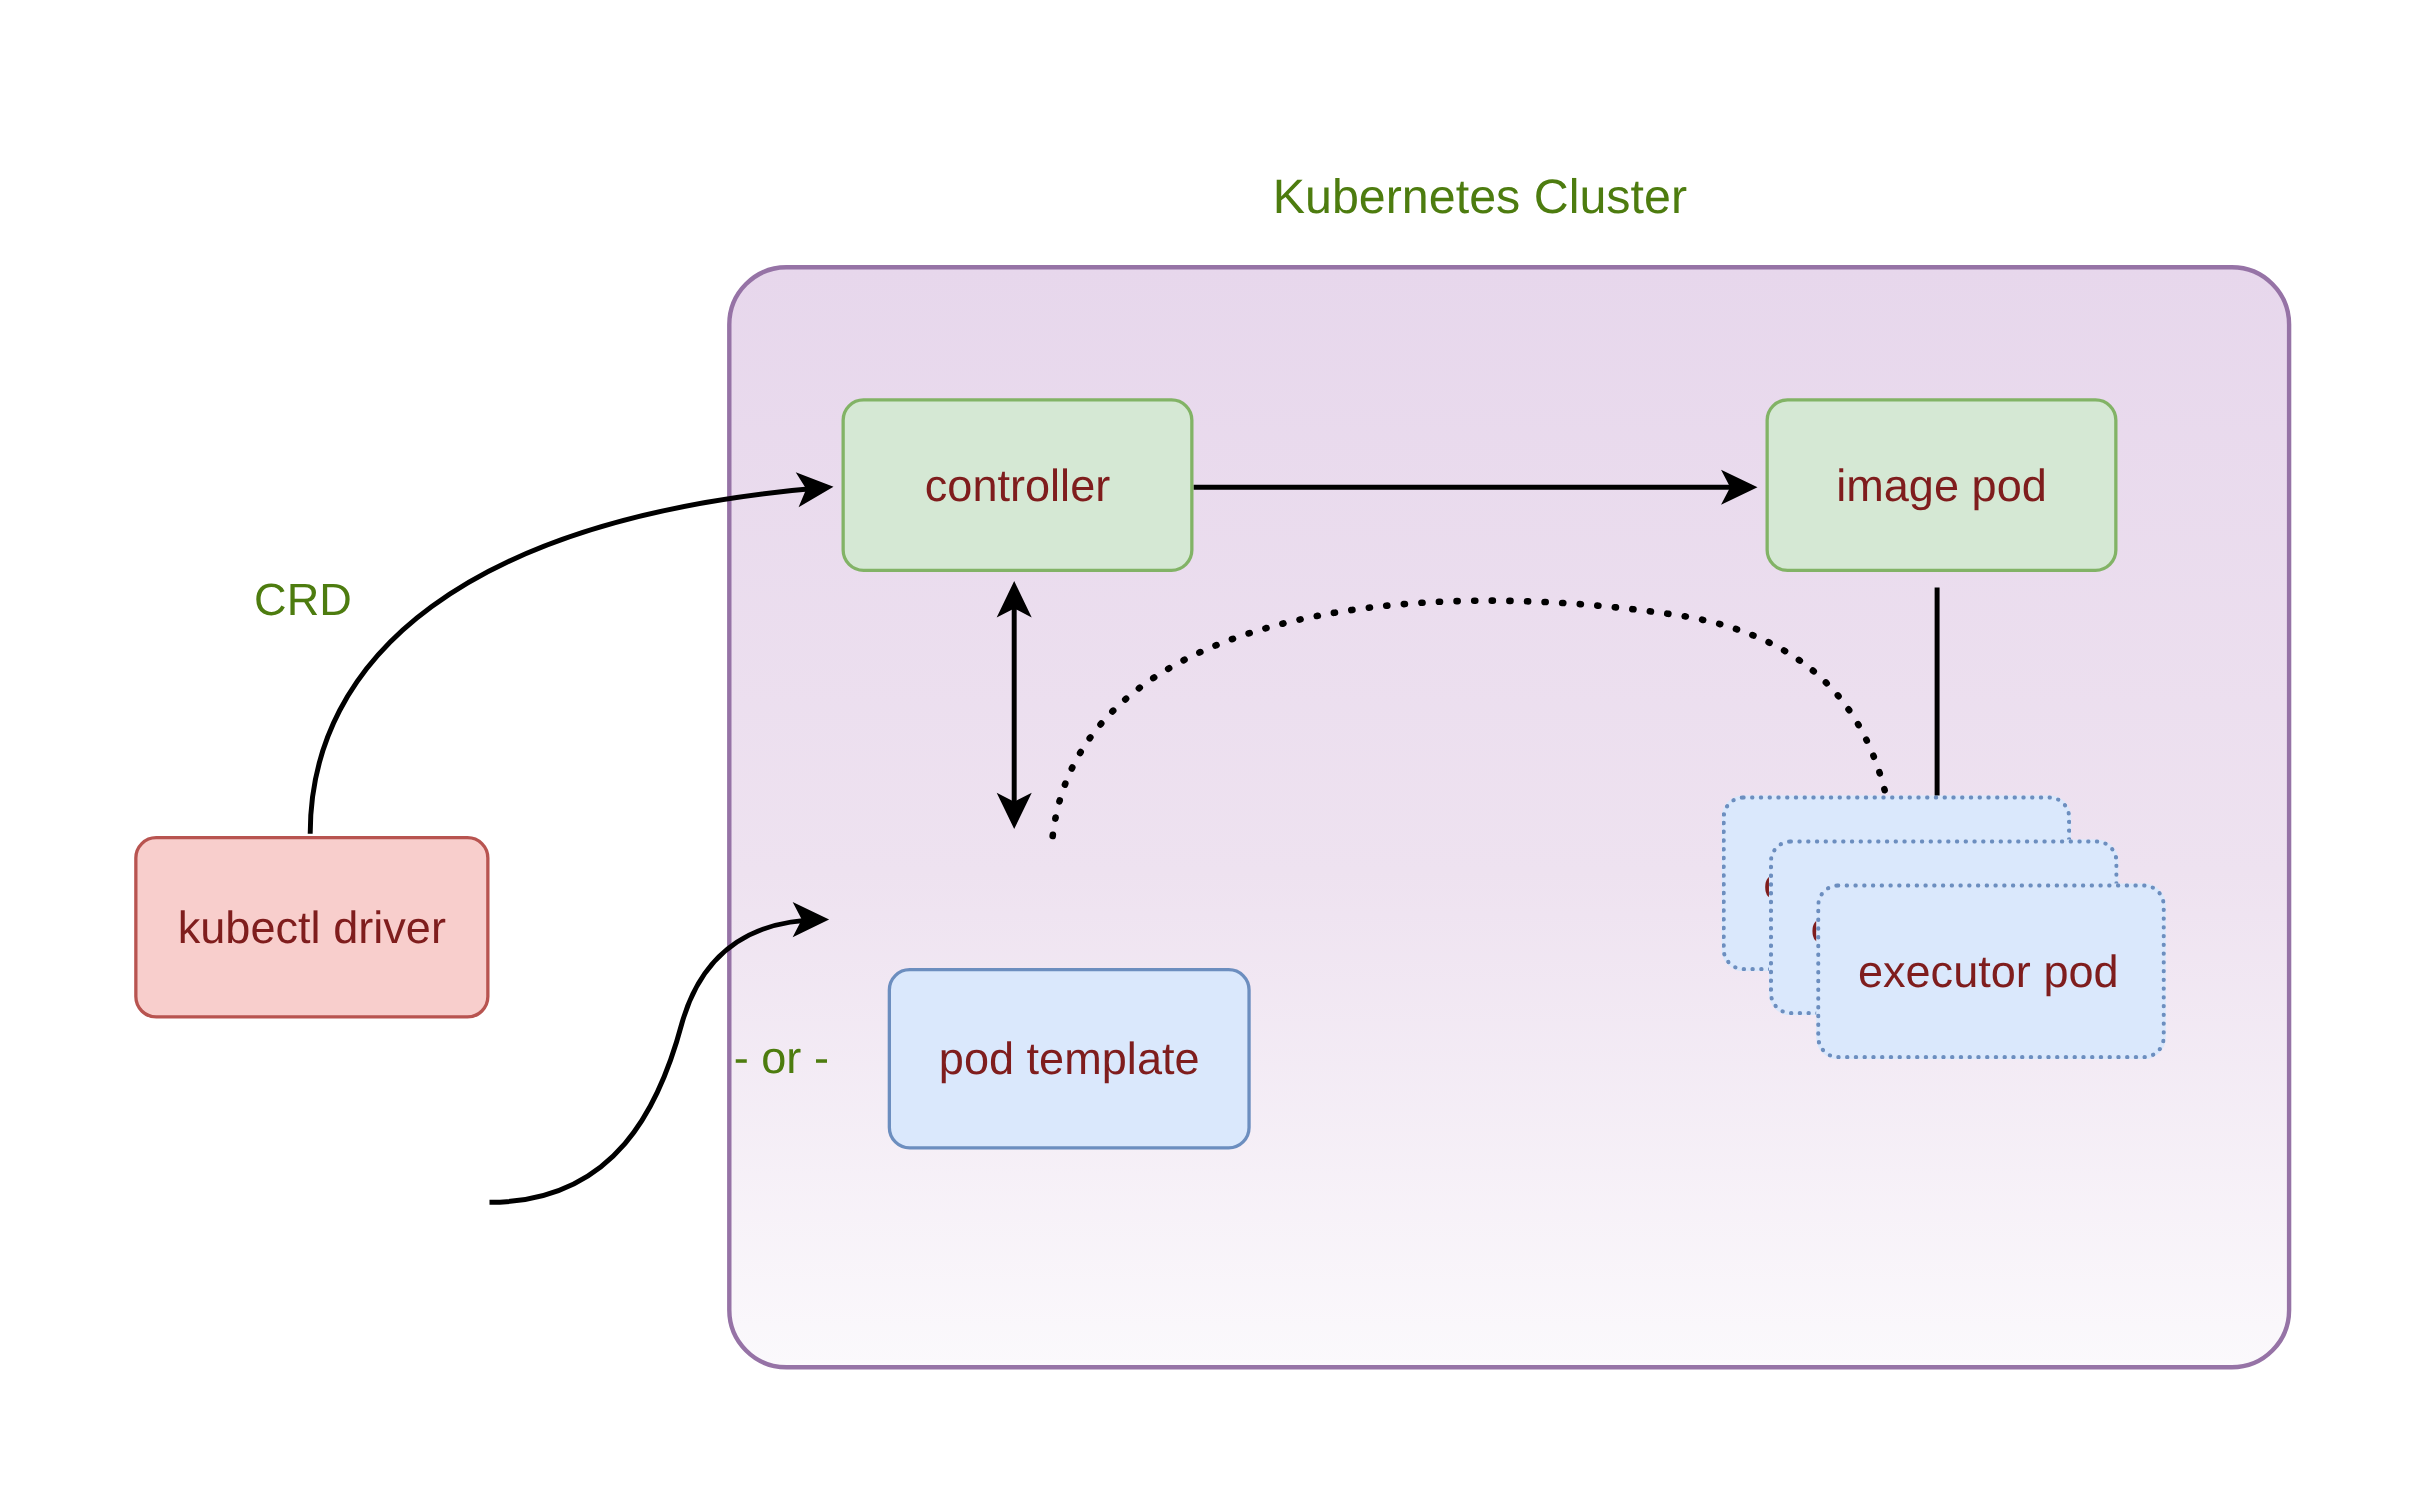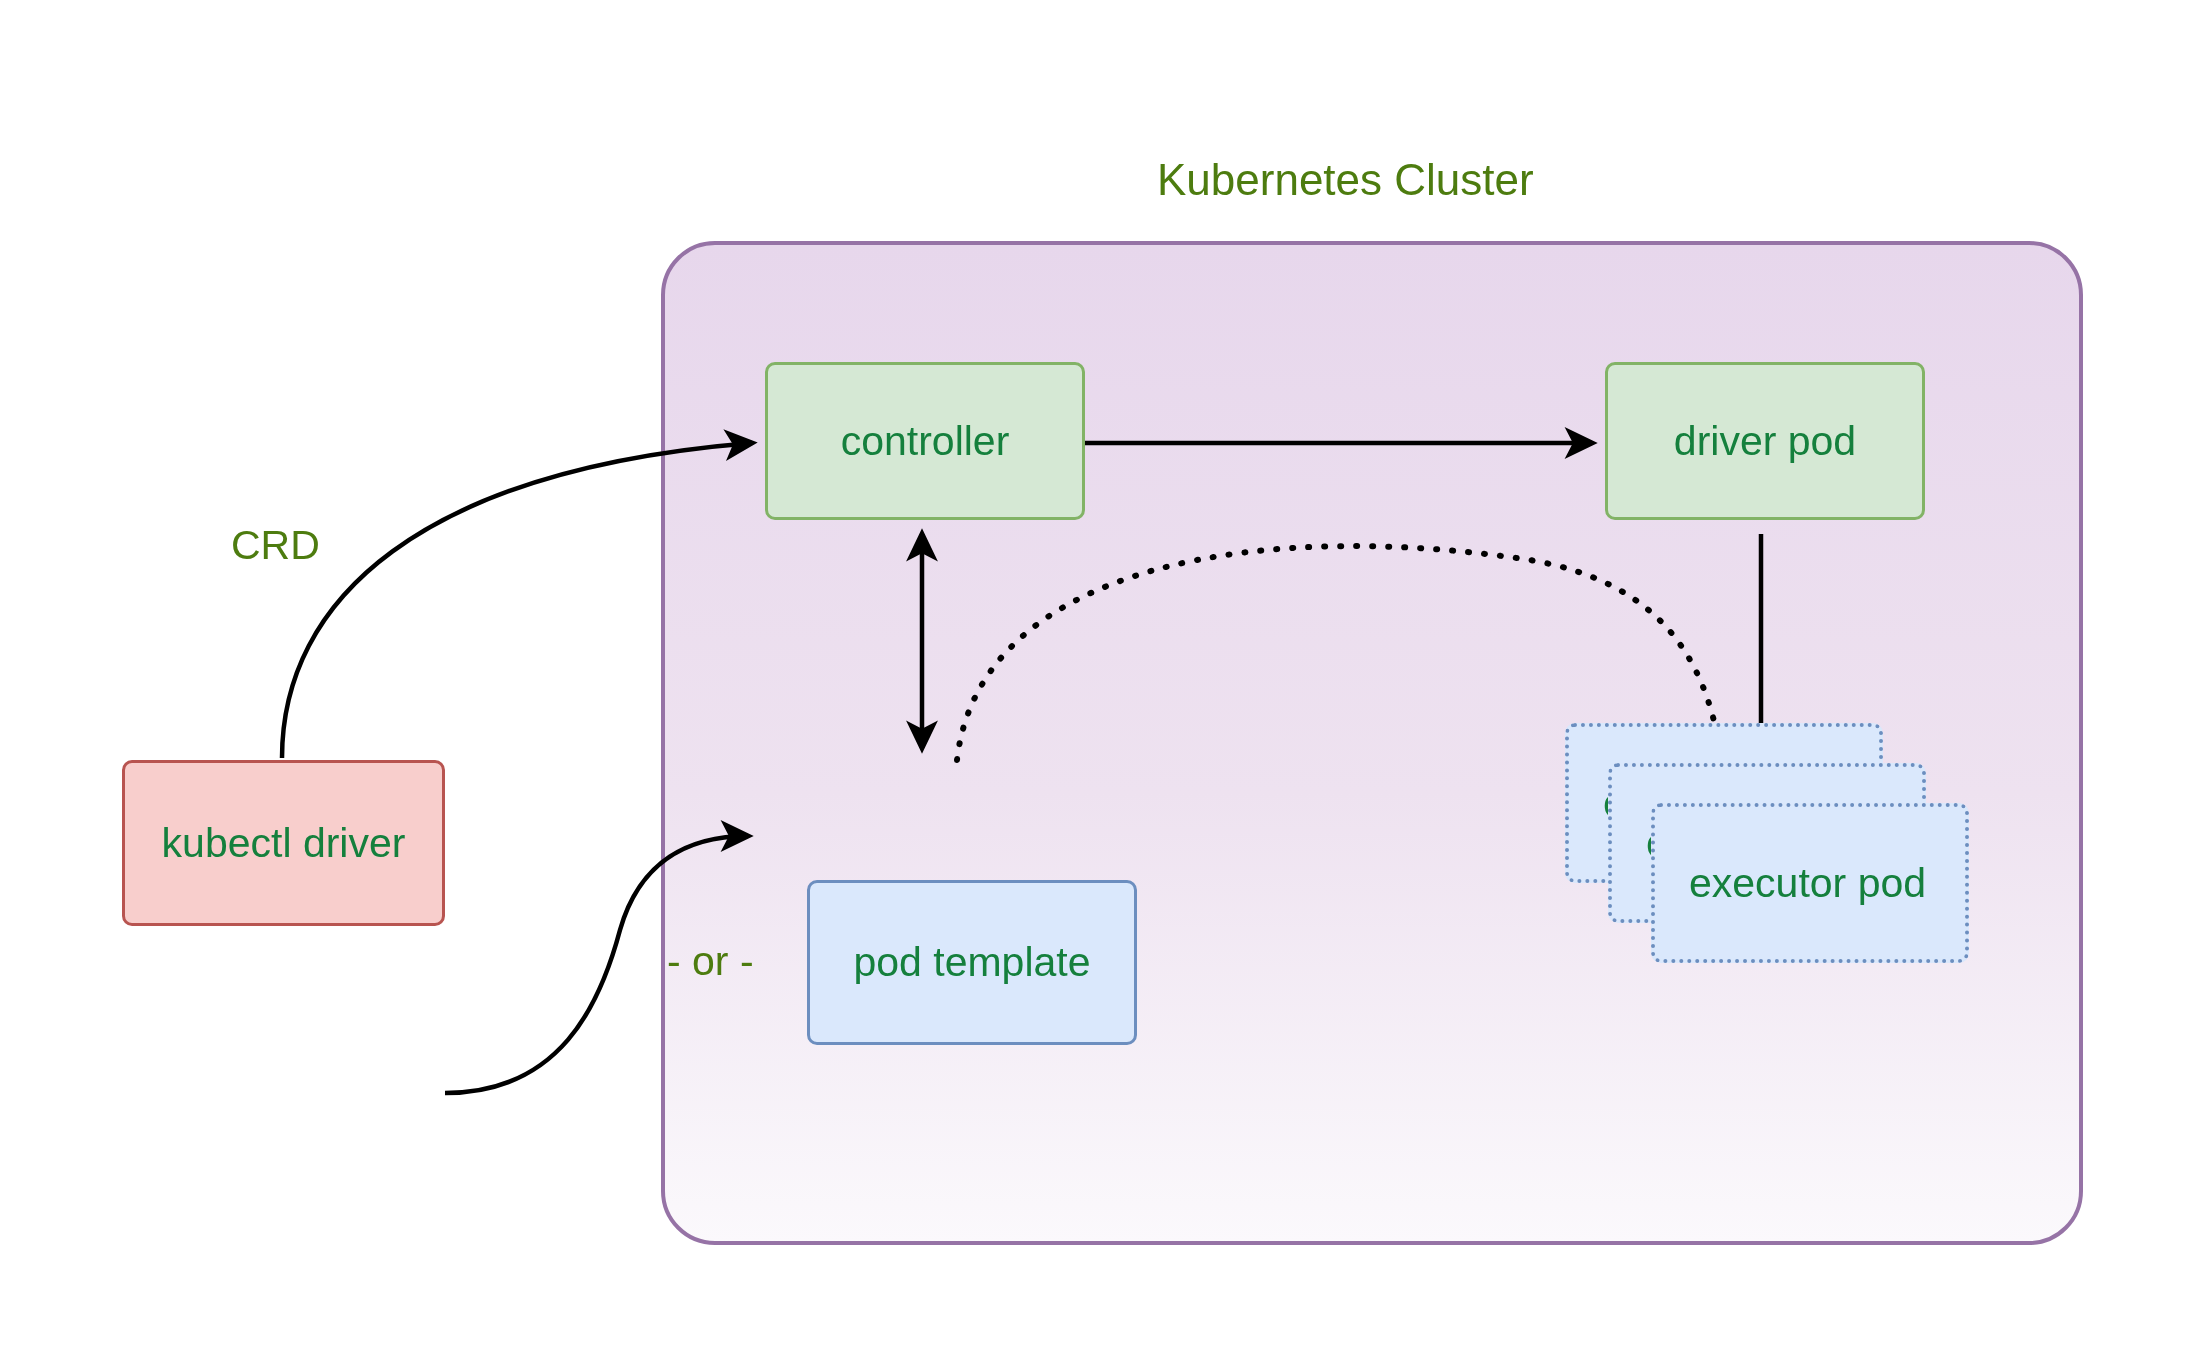--- a/index.html
+++ b/index.html
@@ -27,24 +27,24 @@
   }
 
   
   .node {
     position: absolute;
     box-sizing: border-box;
     display: flex;
     align-items: center;
     justify-content: center;
     text-align: center;
-    border-radius: 10px;
+    border-radius: 20px;
     font-size: 41px;
     line-height: 1.18;
-    color: #15803d;
+    color: #7f1d1d;
     white-space: pre-line;
   }
   .node-green {
     background: #d5e8d4;
     border: 3px solid #82b366;
   }
   .node-red {
     background: #f8cecc;
     border: 3px solid #b85450;
   }
@@ -111,21 +111,21 @@
 
     <path d="M 1761 534 L 1761 775" fill="none" stroke="#000000" stroke-width="4.5" marker-end="url(#arrowSolid)"></path>
 
     <path d="M 445 1093 C 560 1093 600 1005 620 930 C 640 860 690 836 748 836" fill="none" stroke="#000000" stroke-width="4.5" marker-end="url(#arrowSolid)"></path>
   </svg>
 
   <div class="label" id="cluster-title" style="left:1157px; top:155px;">Kubernetes Cluster</div>
 
   <div class="node node-green z-top" style="left:765px; top:362px; width:320px; height:158px;">controller</div>
 
-  <div class="node node-green z-top" style="left:1605px; top:362px; width:320px; height:158px;">driver pod</div>
+  <div class="node node-green z-top" style="left:1605px; top:362px; width:320px; height:158px;">image pod</div>
 
   <div class="node node-red z-top" style="left:122px; top:760px; width:323px; height:166px;">kubectl driver</div>
 
 
 
   <div class="node node-blue z2" style="left:807px; top:880px; width:330px; height:165px;">pod template</div>
 
   <div class="label" style="left:667px; top:938px;">- or -</div>
 
   <div class="label" style="left:231px; top:522px;">CRD</div>

